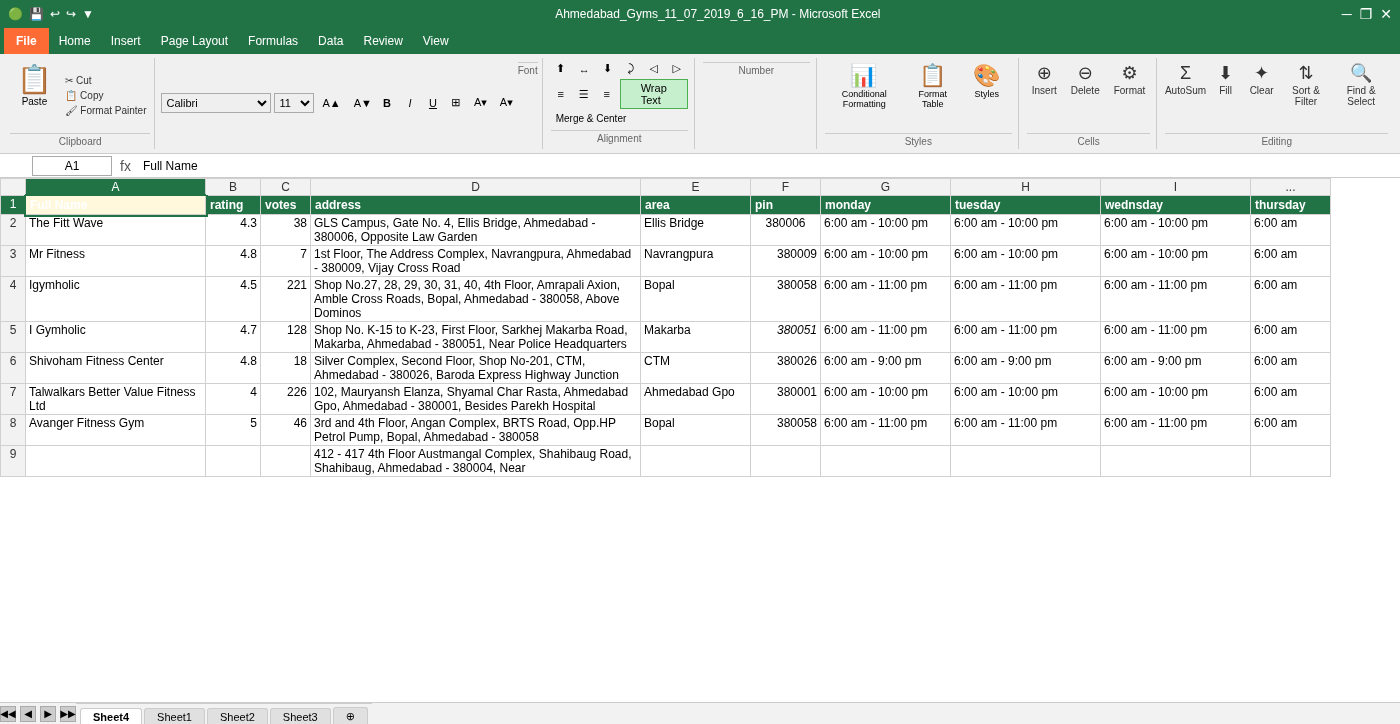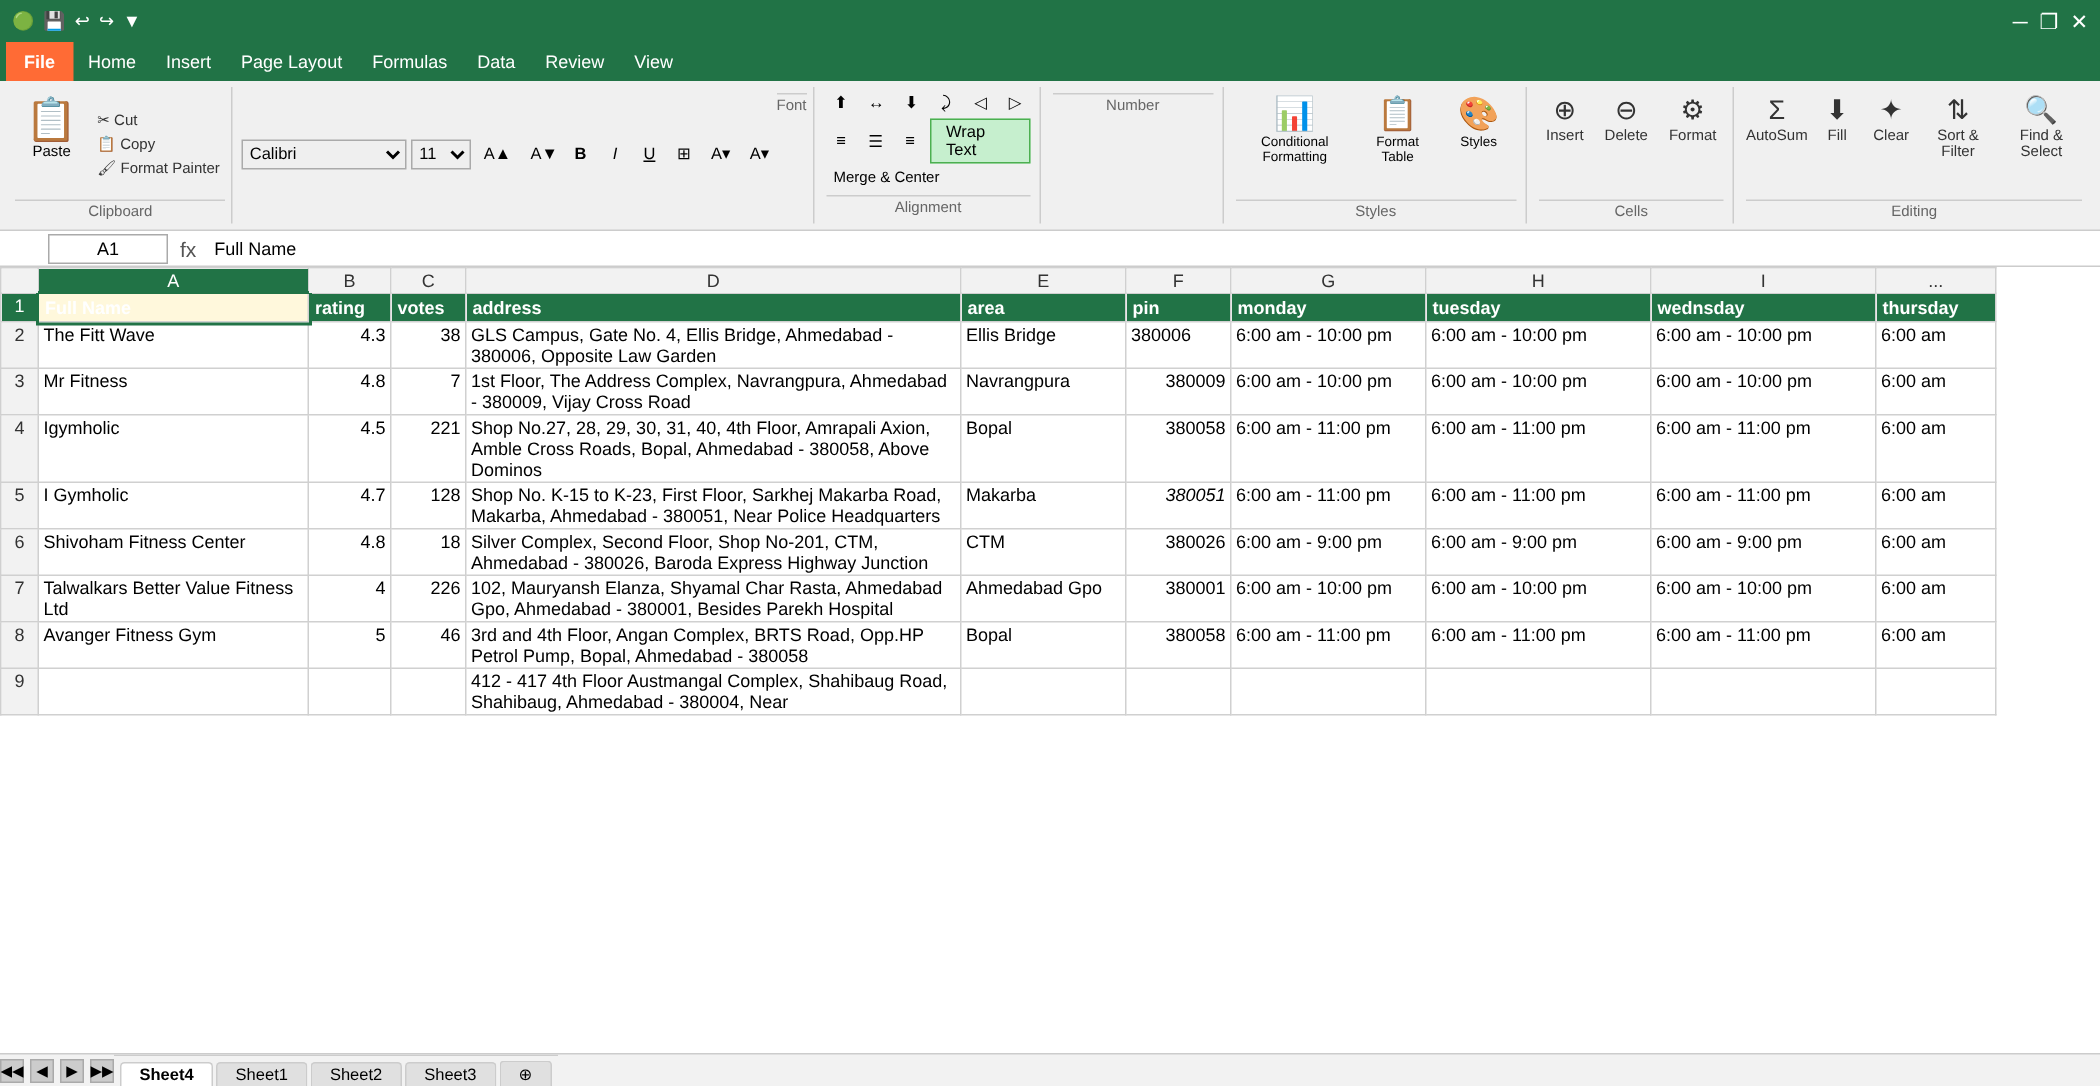--- a/index.html
+++ b/index.html
@@ -360,21 +360,21 @@
     .num-btn {
       padding: 1px 4px;
       border: 1px solid transparent;
       cursor: pointer;
       font-size: 11px;
     }
 
     .wrap-text-btn {
       background: #c6efce;
       border: 1px solid #4caf50;
-      padding: 2px 10px;
+      padding: 2px 20px;
       font-size: 11px;
       cursor: pointer;
     }
 
     td { padding: 2px 4px; }
     .row-num { text-align: center; background: #f2f2f2; color: #333; border: 1px solid #d0d0d0; }
     .row-num.selected { background: #217346; color: white; }
     th.col-header { border: 1px solid #d0d0d0; }
     th.col-header.selected { background: #217346 !important; color: white !important; }
   </style>
@@ -382,20 +382,21 @@
 <body>
 
 <div class="title-bar">
   <div class="title-bar-left">
     <span>🟢</span>
     <span>💾</span>
     <span>↩</span>
     <span>↪</span>
     <span>▼</span>
   </div>
+  <div class="title-bar-center">Ahmedabad_Gyms_11_07_2019_6_16_PM - Microsoft Excel</div>
   <div class="title-bar-right">
     <span>─</span>
     <span>❐</span>
     <span>✕</span>
   </div>
 </div>
 
 <div class="menu-bar">
   <div class="menu-file">File</div>
   <div class="menu-item">Home</div>
@@ -589,21 +590,21 @@
           <td class="header-cell">wednsday</td>
           <td class="header-cell">thursday</td>
         </tr>
       <tr>
             <td class="row-num">2</td>
             <td>The Fitt Wave</td>
             <td style="text-align: right;">4.3</td>
             <td style="text-align: right;">38</td>
             <td>GLS Campus, Gate No. 4, Ellis Bridge, Ahmedabad - 380006, Opposite Law Garden</td>
             <td>Ellis Bridge</td>
-            <td style="text-align: left; margin-left: 20px;">380006</td>
+            <td style="text-align: center; margin-left: 20px;">380006</td>
             <td>6:00 am - 10:00 pm</td>
             <td>6:00 am - 10:00 pm</td>
             <td>6:00 am - 10:00 pm</td>
             <td>6:00 am</td>
           </tr>
           <tr>
             <td class="row-num">3</td>
             <td>Mr Fitness</td>
             <td style="text-align: right;">4.8</td>
             <td style="text-align: right;">7</td>

